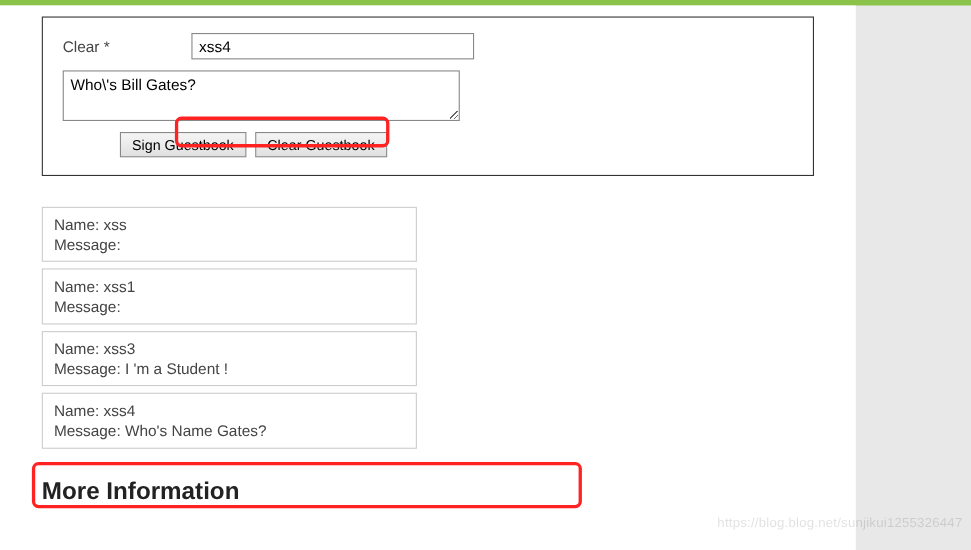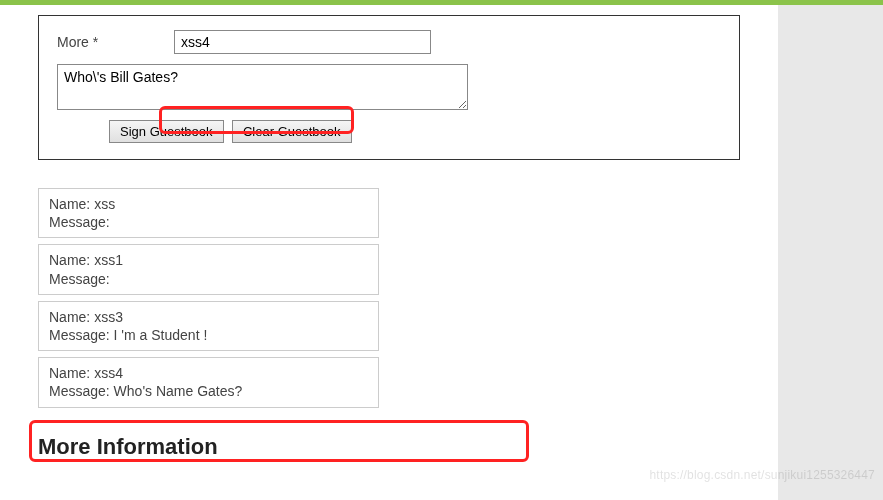--- a/index.html
+++ b/index.html
@@ -47,21 +47,21 @@
     }
     .name-input {
       width: 257px;
       height: 24px;
       border: 1px solid #888;
       padding: 2px 6px;
       font-size: 14px;
       font-family: Arial, Helvetica, sans-serif;
     }
     .message-input {
-      width: 411px;
+      width: 361px;
       height: 46px;
       border: 1px solid #888;
       padding: 4px 6px;
       font-size: 14px;
       font-family: Arial, Helvetica, sans-serif;
       resize: both;
     }
     .button-row {
       margin-left: 52px;
     }
@@ -114,21 +114,21 @@
 </head>
 <body>
 
 <div class="green-bar"></div>
 
 <div class="main-panel">
 
 
   <div class="form-box">
     <div class="form-row">
-      <div class="form-label">More *</div>
+      <div class="form-label">Clear *</div>
       <input class="name-input" type="text" value="xss4" style="">
     </div>
     <div class="form-row">
       <textarea class="message-input" style="">Who\'s Bill Gates?</textarea>
     </div>
     <div class="button-row">
       <button class="btn">Sign Guestbook</button>
       <button class="btn">Clear Guestbook</button>
     </div>
   </div>
@@ -160,13 +160,13 @@
     </div>
   </div>
 
   <h2 class="more-info">More Information</h2>
 
 </div>
 
 <div class="annot annot-text"></div>
 <div class="annot annot-entry"></div>
 
-<div class="watermark">https://blog.csdn.net/sunjikui1255326447</div>
+<div class="watermark">https://blog.blog.net/sunjikui1255326447</div>
 
 </body></html>

